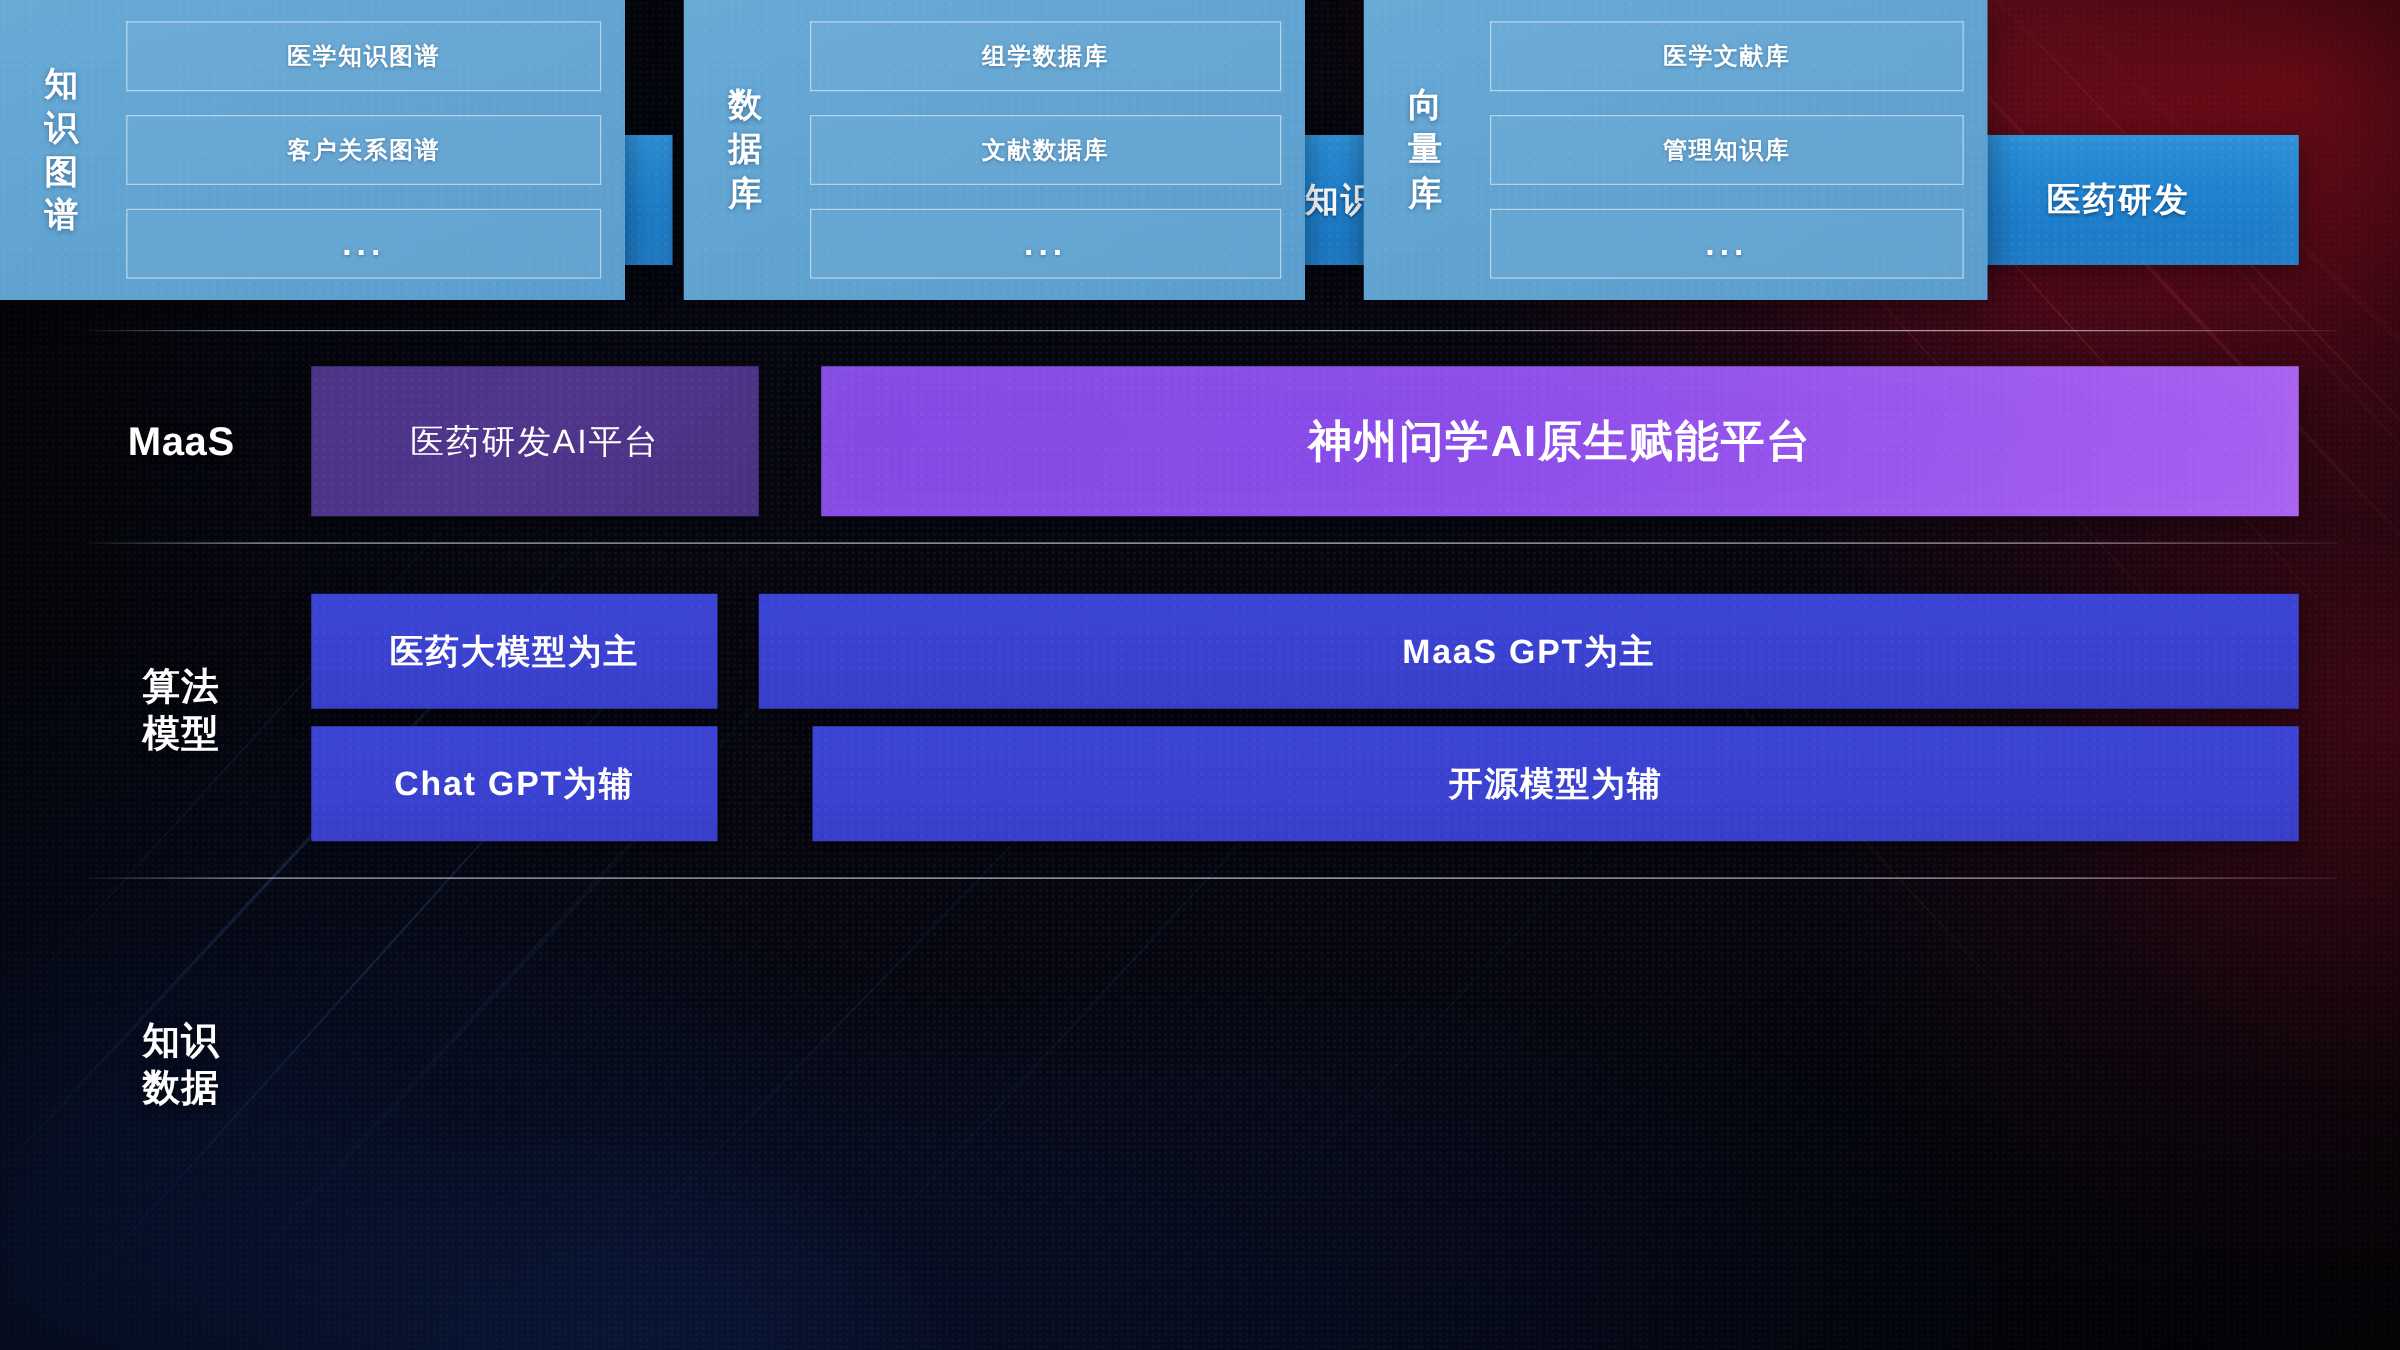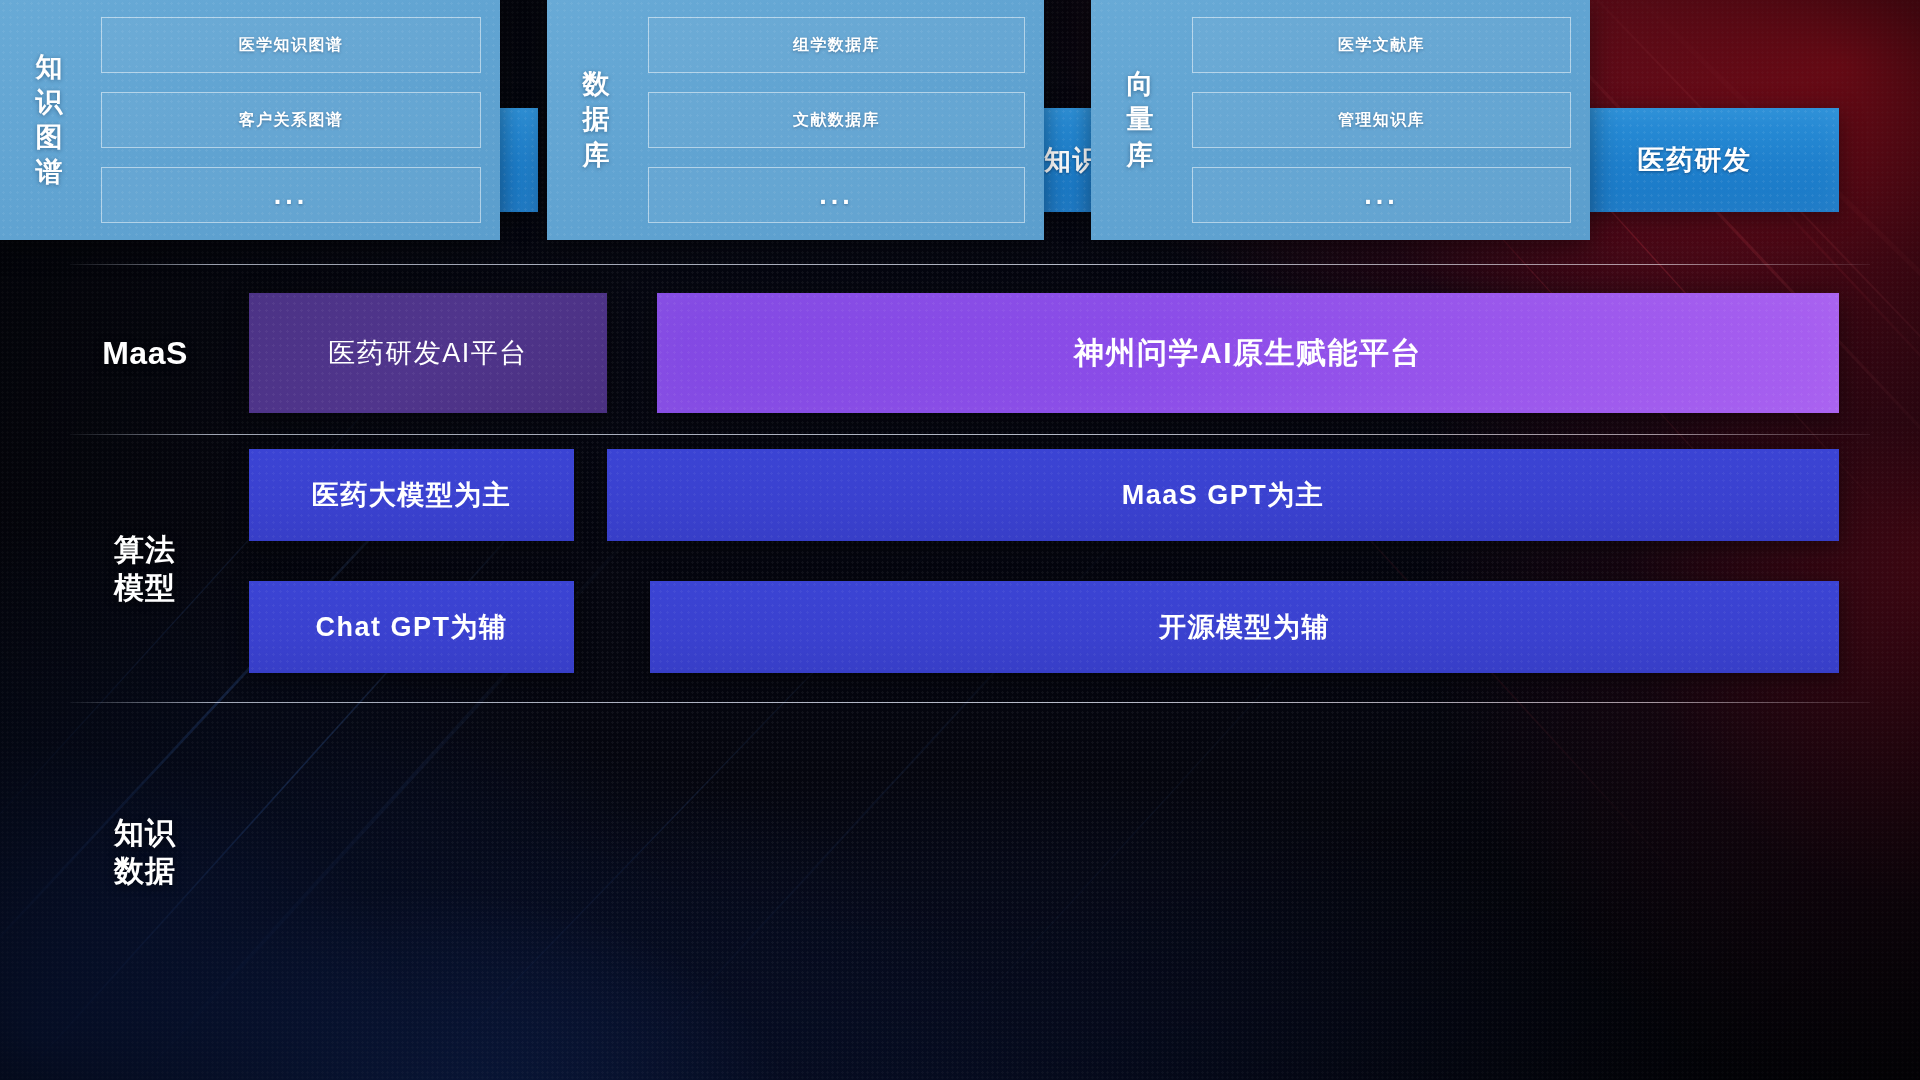--- a/index.html
+++ b/index.html
@@ -91,32 +91,32 @@
     display:flex; align-items:center; justify-content:center;
     color:#ffffff; font-size:27px; font-weight:400; letter-spacing:1.5px;
     box-shadow:0 5px 22px rgba(0,0,0,.45);
     position:relative;
   }
   .maas-right {
     flex:1 1 auto;
     margin-left:50px;
     background:linear-gradient(100deg,#8349e3 0%,#8b4ce8 42%,#9a56ec 72%,#a85ff0 100%);
     display:flex; align-items:center; justify-content:center;
-    color:#ffffff; font-size:30px; font-weight:600; letter-spacing:1.5px;
+    color:#ffffff; font-size:35px; font-weight:600; letter-spacing:1.5px;
     box-shadow:0 5px 26px rgba(0,0,0,.42), inset 0 0 50px rgba(255,255,255,.05);
     position:relative;
   }
   .maas-left::after, .maas-right::after {
     content:""; position:absolute; inset:0;
     background-image:radial-gradient(rgba(255,255,255,.14) 1px, transparent 1.2px);
     background-size:7px 7px; opacity:.35; pointer-events:none;
   }
 
   
-  #row-algo1 { top:449px; left:249px; width:1590px; height:92px; }
+  #row-algo1 { top:475px; left:249px; width:1590px; height:92px; }
   #row-algo2 { top:581px; left:249px; width:1590px; height:92px;gap:43px; }
   .algo-left {
     width:325px;
     background:linear-gradient(180deg,#3b44d4 0%,#3a41cf 60%,#373ec7 100%);
     display:flex; align-items:center; justify-content:center;
     color:#ffffff; font-size:27px; font-weight:600; letter-spacing:1.5px;
     box-shadow:0 5px 20px rgba(0,0,0,.42);
     position:relative;
   }
   .algo-right {
@@ -167,21 +167,21 @@
     flex:1 1 auto;
     margin-left:18px;
     display:flex; flex-direction:column; justify-content:space-between;
     position:relative; z-index:2;
   }
   .know-item {
     height:56px;
     border:1px solid rgba(255,255,255,.50);
     display:flex; align-items:center; justify-content:center;
     color:#ffffff;
-    font-size:16px;
+    font-size:19px;
     font-weight:600;
     letter-spacing:1.4px;
     background:rgba(255,255,255,.045);
     text-shadow:0 1px 3px rgba(0,30,60,.35);
   }
   .know-item.ellipsis { font-size:27px; letter-spacing:4px; font-weight:700; }
 </style>
 </head>
 <body>
 

